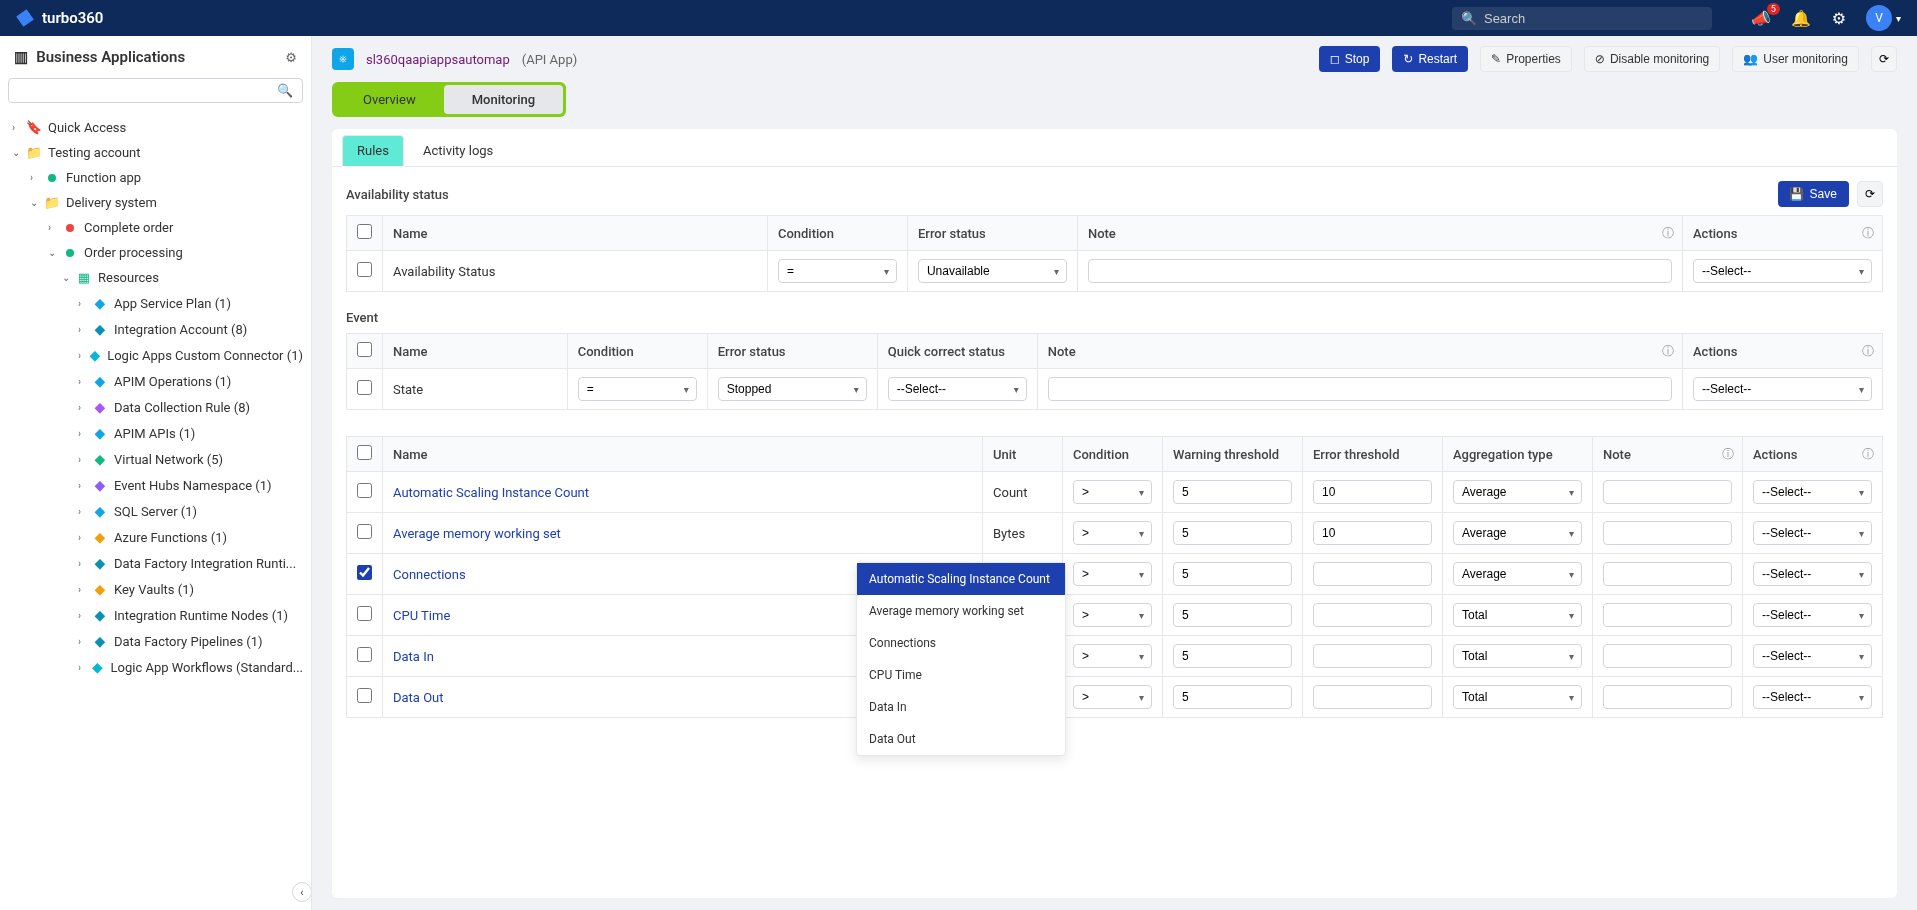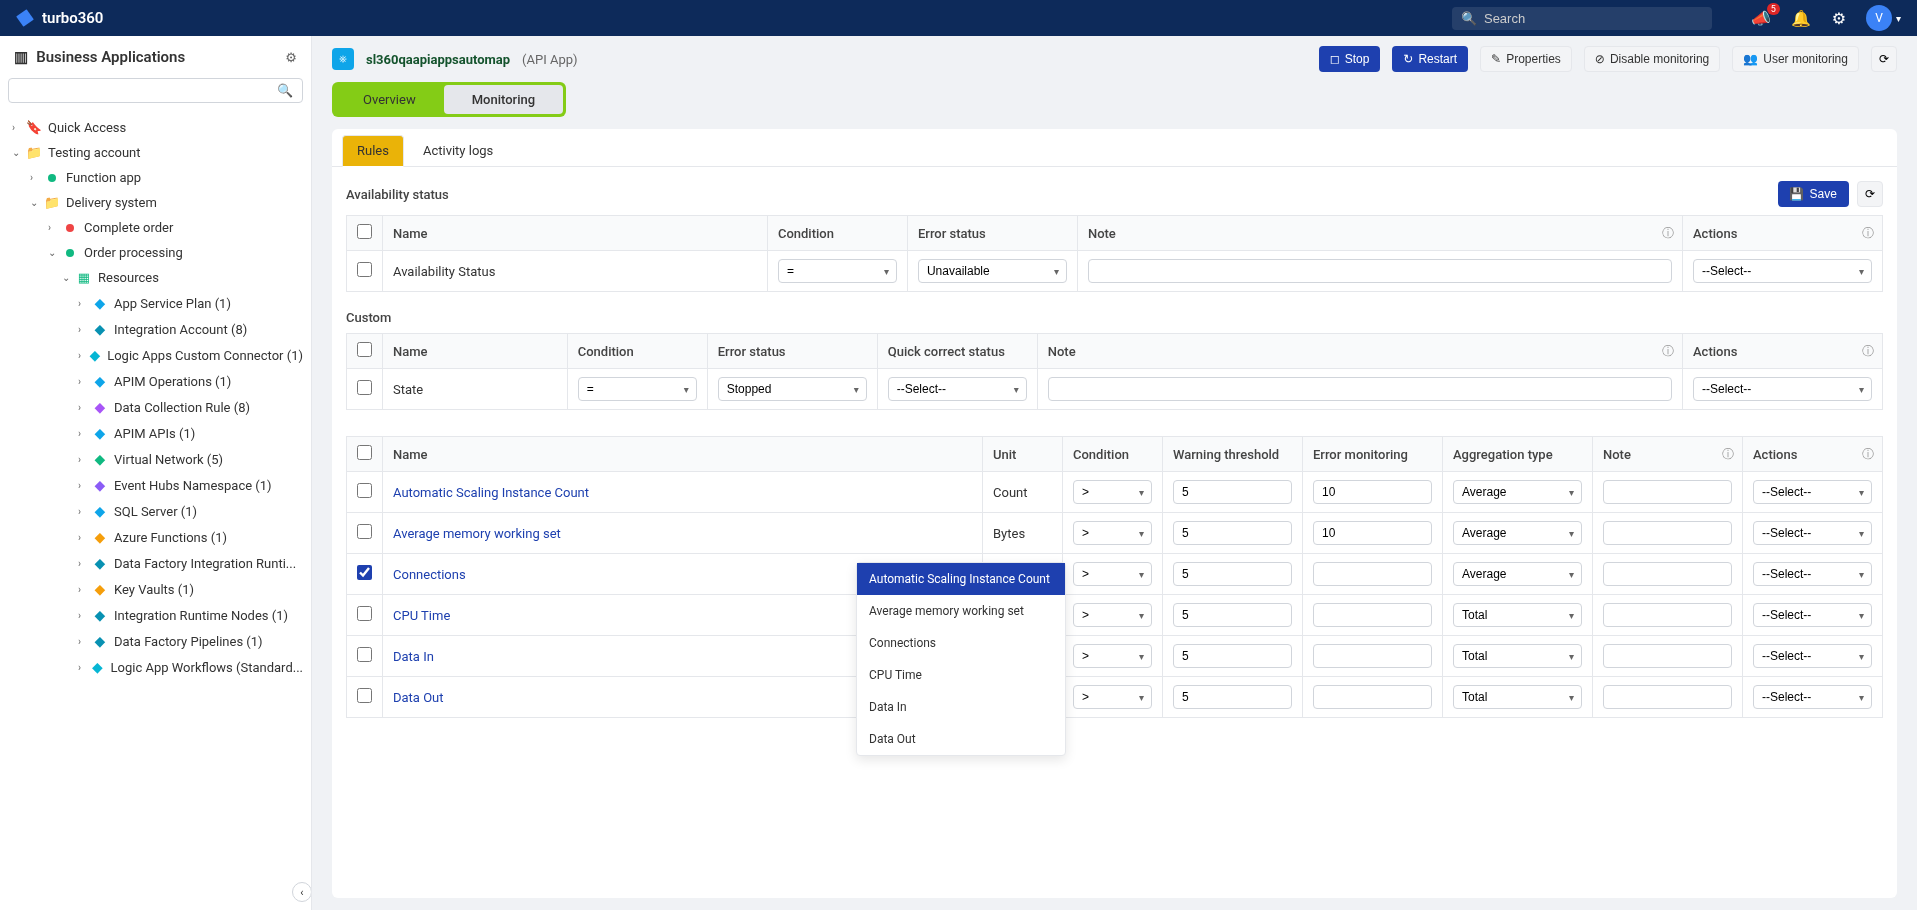--- a/index.html
+++ b/index.html
@@ -32,37 +32,37 @@
 .tree-icon { width: 16px; margin-right: 6px; display: inline-flex; justify-content: center; }
 .dot { width: 8px; height: 8px; border-radius: 50%; display: inline-block; }
 .dot-green { background: #10b981; }
 .dot-red { background: #ef4444; }
 .folder-red { color: #ef4444; }
 .collapse-btn { position: absolute; bottom: 8px; right: -1px; width: 20px; height: 20px; border: 1px solid #d1d5db; border-radius: 50%; background: #fff; display: flex; align-items: center; justify-content: center; font-size: 11px; cursor: pointer; }
 
 .content { flex: 1; display: flex; flex-direction: column; overflow: hidden; }
 .content-header { padding: 10px 20px; display: flex; align-items: center; gap: 12px; }
 .app-badge { width: 22px; height: 22px; background: #0ea5e9; border-radius: 4px; display: flex; align-items: center; justify-content: center; color: #fff; font-size: 10px; }
-.app-name { font-weight: 700; color: #14532d; }
+.app-name { font-weight: 400; color: #701a75; }
 .app-type { color: #666; }
 .header-spacer { flex: 1; }
 .btn { border: 1px solid transparent; border-radius: 4px; padding: 5px 10px; font-size: 12px; cursor: pointer; display: inline-flex; align-items: center; gap: 5px; background: #fff; }
 .btn-primary { background: #1e40af; color: #fff; }
 .btn-secondary { background: #f3f4f6; color: #333; border-color: #e5e7eb; }
 .btn-icon { background: #f3f4f6; border: 1px solid #e5e7eb; padding: 5px 7px; }
 
 .tabs { display: flex; padding: 0 20px; }
 .tab-group { background: #84cc16; border-radius: 6px; padding: 3px; display: inline-flex; }
 .tab { padding: 7px 28px; cursor: pointer; border-radius: 4px; font-size: 13px; }
 .tab.active { background: #e5e7eb; font-weight: 500; }
 
 .panel { margin: 12px 20px; background: #fff; border-radius: 6px; flex: 1; overflow: auto; padding-bottom: 20px; position: relative; }
 .subtabs { display: flex; border-bottom: 1px solid #e5e7eb; padding: 6px 10px 0; gap: 4px; }
 .subtab { padding: 7px 14px; cursor: pointer; font-size: 13px; border: 1px solid transparent; border-radius: 4px 4px 0 0; }
-.subtab.active { border: 1px solid #e5e7eb; border-bottom-color: #fff; background: #eab308; margin-bottom: -1px; }
+.subtab.active { border: 1px solid #e5e7eb; border-bottom-color: #fff; background: #5eead4; margin-bottom: -1px; }
 
 .section { padding: 14px 14px 4px; }
 .section-head { display: flex; justify-content: space-between; align-items: center; margin-bottom: 8px; }
 .section-title { font-size: 13px; font-weight: 500; color: #444; }
 .save-btn { background: #1e40af; color: #fff; border-radius: 4px; padding: 5px 12px; border: none; cursor: pointer; display: inline-flex; align-items: center; gap: 5px; font-size: 12px; }
 
 table { width: 100%; border-collapse: collapse; border: 1px solid #e5e7eb; }
 th, td { text-align: left; padding: 8px 10px; border-bottom: 1px solid #e5e7eb; font-size: 13px; }
 th { background: #f9fafb; font-weight: 500; color: #444; position: relative; }
 th, td { border-right: 1px solid #e5e7eb; }
@@ -331,21 +331,21 @@
             <td><input class="inp" style=""></td>
             <td>
                   <span class="sel-wrap"><select class="sel"><option>--Select--</option></select></span>
                 </td>
           </tr>
             </tbody>
         </table>
       </div>
 
       <div class="section">
-        <div class="section-title">Custom</div>
+        <div class="section-title">Event</div>
         <table style="margin-top:8px;">
           <thead>
               <tr>
             <th class="chk"><input type="checkbox" style=""></th>
             <th>Name</th>
             <th style="width:140px;">Condition</th>
             <th style="width:170px;">Error status</th>
             <th style="width:160px;">Quick correct status</th>
             <th><span>Note</span><span class="info-icon">ⓘ</span></th>
             <th style="width:200px;"><span>Actions</span><span class="info-icon">ⓘ</span></th>
@@ -375,21 +375,21 @@
 
       <div class="section" style="position:relative;">
         <table style="margin-top:8px;">
           <thead>
               <tr>
             <th class="chk"><input type="checkbox" style=""></th>
             <th>Name</th>
             <th style="width:80px;">Unit</th>
             <th style="width:100px;">Condition</th>
             <th style="width:140px;">Warning threshold</th>
-            <th style="width:140px;">Error monitoring</th>
+            <th style="width:140px;">Error threshold</th>
             <th style="width:150px;">Aggregation type</th>
             <th style="width:150px;"><span>Note</span><span class="info-icon">ⓘ</span></th>
             <th style="width:140px;"><span>Actions</span><span class="info-icon">ⓘ</span></th>
           </tr>
             </thead>
           <tbody id="metrics-body">
               <tr>
     <td class="chk"><input type="checkbox" style=""></td>
     <td><span class="link">Automatic Scaling Instance Count</span></td>
     <td>Count</td>

